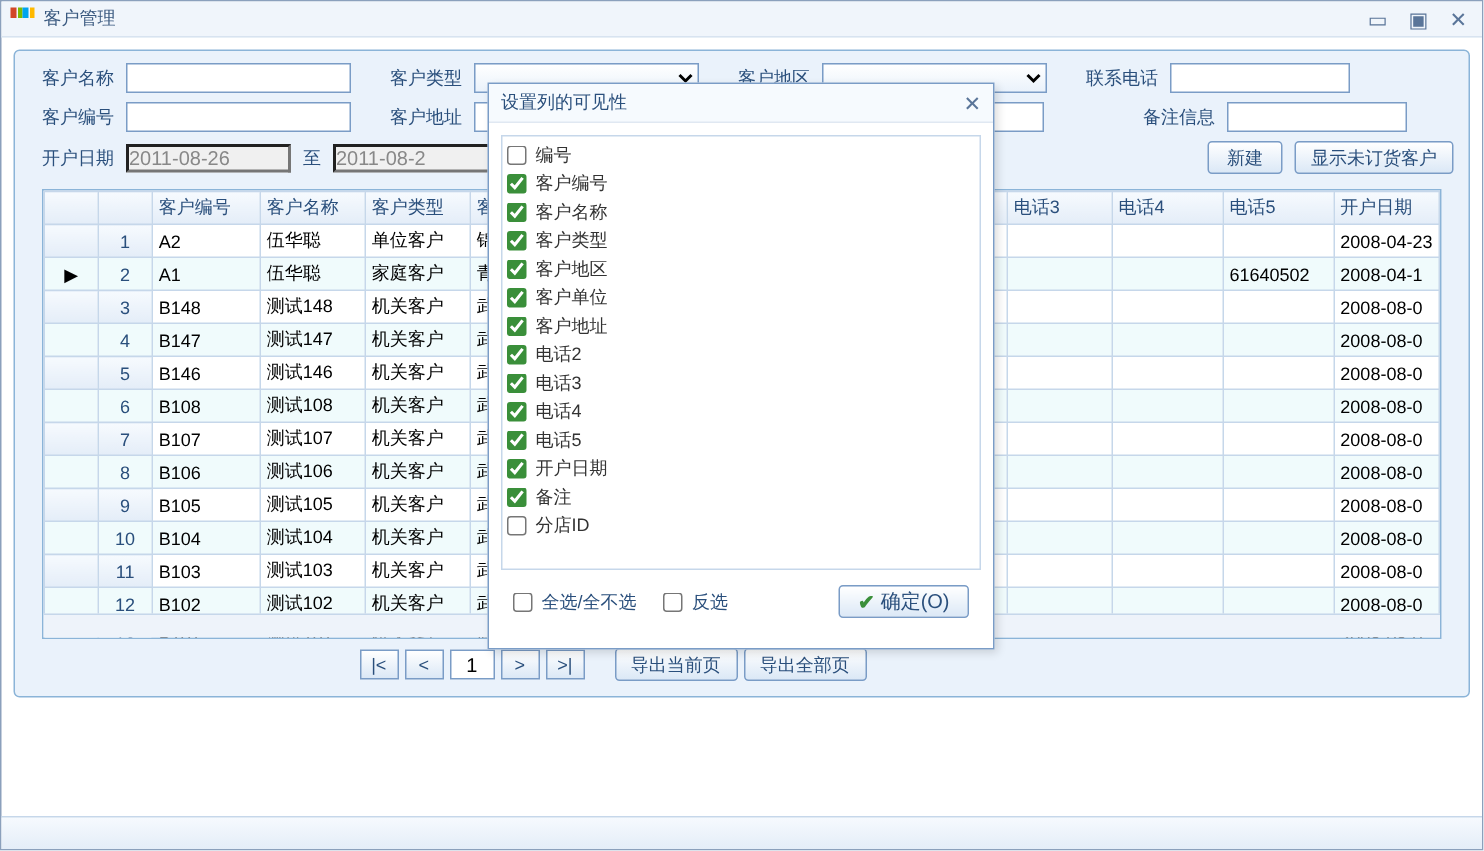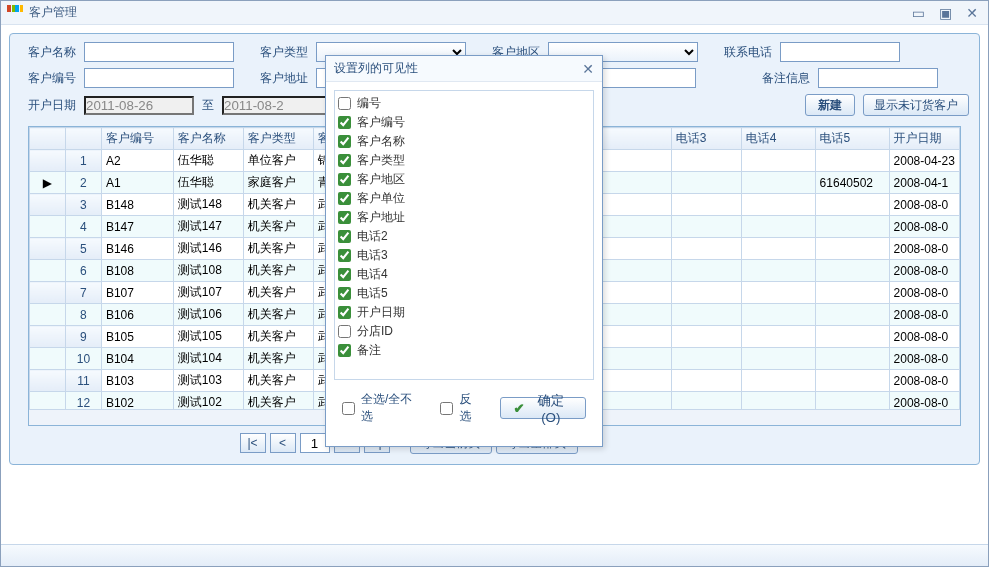--- a/index.html
+++ b/index.html
@@ -45,21 +45,21 @@
 .hscroll { position: absolute; bottom: 0; left: 0; right: 0; height: 16px; background: #eef3fa; border-top: 1px solid #c6d7ea; }
 
 .footer { display: flex; align-items: center; padding: 6px 10px 2px; gap: 12px; color: #2a4f7c; }
 .pager { margin: 0 auto; display: flex; gap: 4px; align-items: center; }
 .pager .pbtn { width: 26px; height: 20px; border: 1px solid #7a9cc6; background: linear-gradient(#fff,#dbe8f6); color: #2a4f7c; display:flex;align-items:center;justify-content:center; }
 .pager input { width: 30px; height: 20px; border: 1px solid #7a9cc6; text-align:center; }
 
 .statusbar { position: absolute; bottom: 0; left: 0; right: 0; height: 22px; background: linear-gradient(#f6fafe,#e4edf8); border-top: 1px solid #c6d7ea; }
 
 
-.modal { position: absolute; top: 54px; left: 324px; width: 278px; background: #fff; border: 1px solid #7a9cc6; box-shadow: 2px 2px 6px rgba(0,0,0,.15); }
+.modal { position: absolute; top: 54px; left: 324px; width: 338px; background: #fff; border: 1px solid #7a9cc6; box-shadow: 2px 2px 6px rgba(0,0,0,.15); }
 .modal .mhead { height: 26px; display: flex; align-items: center; padding: 0 8px; color: #2a4f7c; background: #f6fafe; border-bottom: 1px solid #e0e8f2; }
 .modal .mhead .mclose { margin-left: auto; color: #5a7599; font-size: 14px; cursor: default; }
 .modal .mbody { padding: 8px; }
 .colbox { border: 1px solid #c6d7ea; height: 290px; padding: 3px; overflow: auto; background: #fff; }
 .chk { display: flex; align-items: center; gap: 6px; padding: 1px 0; color: #333; }
 .chk input { accent-color: #3a8f3a; width: 13px; height: 13px; }
 .chk input.unchecked { accent-color: #888; }
 .mfoot { display: flex; align-items: center; gap: 18px; padding: 10px 8px 12px; }
 .mfoot .chk { color: #2a4f7c; }
 .okbtn { margin-left: auto; height: 22px; padding: 0 12px; border: 1px solid #7a9cc6; border-radius: 3px; background: linear-gradient(#fff,#dbe8f6); color: #2a4f7c; display:flex;align-items:center; gap:4px;}
@@ -122,21 +122,21 @@
           <input type="text" style="width: 120px;" value="">
         </div>
     </div>
 
     <div class="row3">
       <label>开户日期</label>
       <input type="text" class="dateinput" value="2011-08-26" style="">
       <span class="sep">至</span>
       <input type="text" class="dateinput" value="2011-08-2" style="">
       <div style="flex:1"></div>
-      <button class="btn" style="width:50px;font-weight:bold;">新建</button>
+      <button class="btn" style="width:50px;">新建</button>
       <button class="btn wide">显示未订货客户</button>
     </div>
 
     <div style="height:10px;"></div>
 
     <div class="gridwrap">
       <table>
         <thead>
             <tr id="thead-row">
               <th class="col-c0 rowhead"></th>
@@ -393,26 +393,26 @@
           </label>
           <label class="chk">
             <input type="checkbox" checked="" style="">
             <span>电话5</span>
           </label>
           <label class="chk">
             <input type="checkbox" checked="" style="">
             <span>开户日期</span>
           </label>
           <label class="chk">
+            <input type="checkbox" checked="" style="">
+            <span>备注</span>
+          </label>
+          <label class="chk">
             <input type="checkbox" class="unchecked" style="">
             <span>分店ID</span>
-          </label>
-          <label class="chk">
-            <input type="checkbox" checked="" style="">
-            <span>备注</span>
           </label>
         </div>
       <div class="mfoot">
         <label class="chk">
             <input type="checkbox" style="">
             <span>全选/全不选</span>
           </label>
         <label class="chk">
             <input type="checkbox" style="">
             <span>反选</span>

